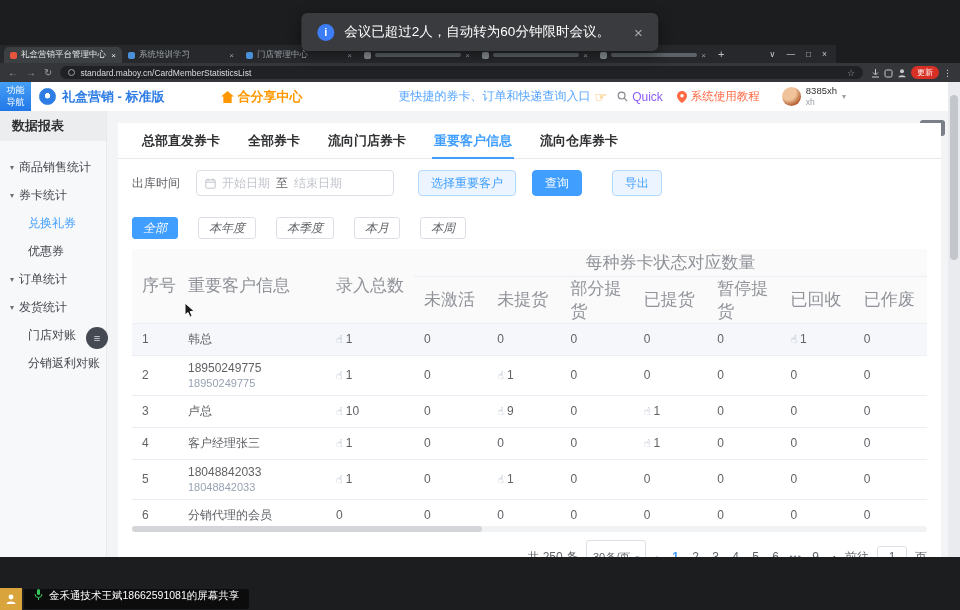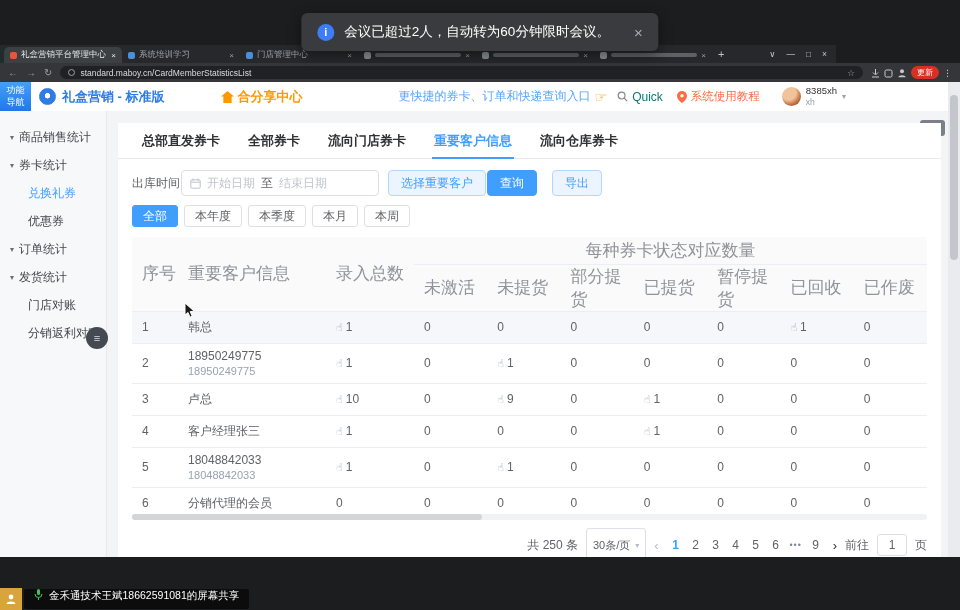--- a/index.html
+++ b/index.html
@@ -39,21 +39,21 @@
 
   .appheader { position:absolute; left:0; top:0; width:860px; height:29px; background:#fff; display:flex; align-items:center; }
   .navbox { width:31px; height:29px; background:linear-gradient(180deg,#45a0f5,#2277e8); color:#fff; font-size:9px;
             line-height:1.25; display:flex; flex-direction:column; align-items:center; justify-content:center; flex:none; }
   .logo { width:17px; height:17px; border-radius:50%; margin-left:8px; flex:none;
           background:radial-gradient(circle at 50% 45%, #ffffff 0 2.5px, #2e7de5 3px); border:1px solid #2e7de5; }
   .brand { color:#2e7de5; font-weight:700; font-size:13px; margin-left:6px; white-space:nowrap; }
   .sharec { display:flex; align-items:center; gap:4px; margin-left:56px; color:#ff9800; font-weight:700; font-size:13px; white-space:nowrap; }
   .promo { color:#56a4fd; font-size:12px; margin-left:96px; white-space:nowrap; }
   .pointer { color:#f59e0b; font-size:14px; margin-left:4px; }
-  .quickbox { display:flex; align-items:center; gap:4px; margin-left:10px; color:#0f766e; font-size:12px; }
+  .quickbox { display:flex; align-items:center; gap:4px; margin-left:10px; color:#8b5cf6; font-size:12px; }
   .spacer { flex:1; }
   .tutorial { display:flex; align-items:center; gap:4px; color:#ff6a45; font-size:11.5px; white-space:nowrap; }
   .userbox { display:flex; align-items:center; gap:5px; margin:0 14px 0 22px; }
   .avatar { width:19px; height:19px; border-radius:50%; flex:none;
             background:radial-gradient(circle at 35% 30%, #f0c39a 0 40%, #b9673a 70%); }
   .uname { font-size:9.5px; color:#303133; line-height:1.15; }
   .usub  { font-size:8.5px; color:#9aa0a6; }
   .ucaret { color:#9aa0a6; font-size:8px; }
 
   .sidebar { position:absolute; left:0; top:29px; width:107px; height:446px; background:#f7f8fa; border-right:1px solid #e9e9eb; }
@@ -66,29 +66,29 @@
 
   .main { position:absolute; left:107px; top:29px; width:841px; height:446px; background:#f3f4f6; }
   .card { position:absolute; left:11px; top:12px; width:823px; height:434px; background:#fff; overflow:hidden; }
   .ctabs { height:36px; border-bottom:1px solid #e9e9eb; display:flex; align-items:center; padding-left:10px; }
   .ctab { padding:0 14px; height:36px; line-height:36px; font-size:13px; font-weight:700; color:#303133; position:relative; white-space:nowrap; }
   .ctab.active { color:#409eff; }
   .ctab.active::after { content:""; position:absolute; left:12px; right:12px; bottom:0; height:2px; background:#409eff; }
   .collapsectl { position:absolute; right:3px; top:9px; width:25px; height:16px; background:#7a7f88; border-radius:3px;
                  color:#fff; font-size:10px; text-align:center; line-height:15px; }
 
-  .frow { margin:10px 0 0 14px; display:flex; align-items:center; gap:1px; height:28px; }
+  .frow { margin:10px 0 0 14px; display:flex; align-items:center; gap:16px; height:28px; }
   .flabel { font-size:12px; color:#606266; }
   .daterange { width:198px; height:26px; border:1px solid #dcdfe6; border-radius:4px; display:flex; align-items:center;
                gap:6px; padding:0 8px; font-size:12px; color:#c0c4cc; }
   .dsep { color:#606266; }
   .btn { height:26px; padding:0 12px; border-radius:4px; font-size:12px; display:flex; align-items:center; border:1px solid transparent; white-space:nowrap; }
   .btn.plain { background:#ecf5ff; border-color:#b3d8ff; color:#409eff; }
   .btn.primary { background:#409eff; border-color:#409eff; color:#fff; }
-  .qrow { margin:8px 0 0 14px; display:flex; gap:6px; }
+  .qrow { margin:20px 0 0 14px; display:flex; gap:20px;font-style:italic; }
   .chip { height:22px; line-height:20px; padding:0 10px; border-radius:3px; border:1px solid #dcdfe6; background:#fff; color:#606266; font-size:12px; }
   .chip.active { background:#409eff; border-color:#409eff; color:#fff; }
 
   .twrap { margin:10px 14px 0; height:274px; overflow:hidden; }
   table { width:795px; border-collapse:collapse; table-layout:fixed; }
   thead th { background:#fafafa; color:#909399; font-size:17px; font-weight:400; height:27px; text-align:left;
              padding-left:10px; border-bottom:1px solid #ebeef5; }
   th.group { text-align:center; padding-left:0; }
   tbody td { font-size:12px; color:#606266; padding-left:10px; border-bottom:1px solid #ebeef5; height:32px; }
   tr.tall td { height:40px; }
@@ -245,20 +245,21 @@
         <span class="avatar"></span>
         <span>
           <div class="uname">8385xh</div>
           <div class="usub">xh</div>
         </span>
         <span class="ucaret">▾</span>
       </span>
     </div>
 
     <div class="sidebar">
+      <div class="stitle">数据报表</div>
       <div class="smenu">
           <div class="sitem">
             <span class="sarrow">▾</span>
             <span class="slabel">商品销售统计</span>
           </div>
           <div class="sitem">
             <span class="sarrow">▾</span>
             <span class="slabel">券卡统计</span>
           </div>
           <div class="sitem child active">

